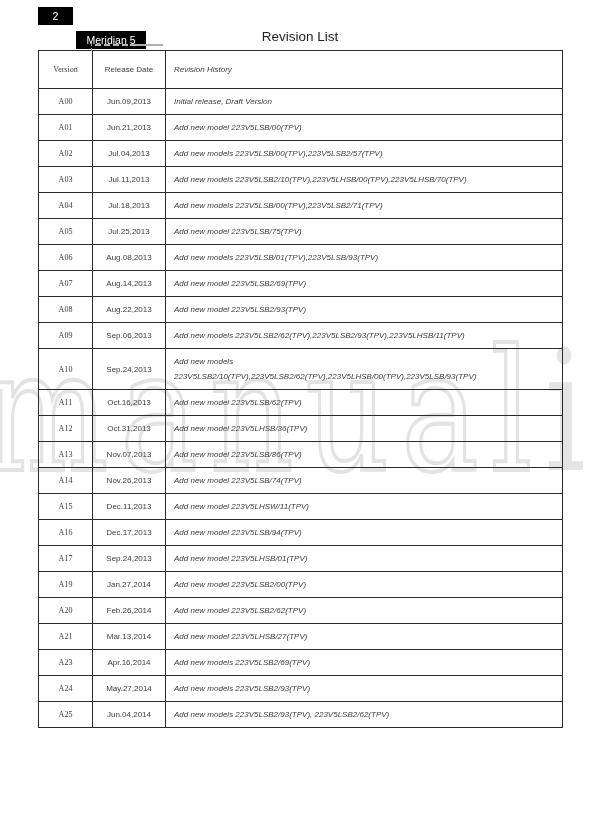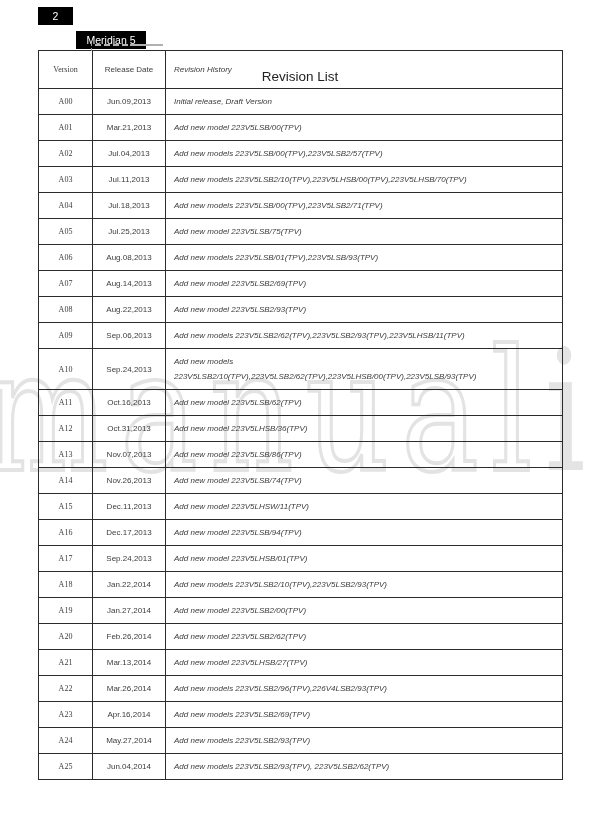--- a/index.html
+++ b/index.html
@@ -30,21 +30,20 @@
   
   .doc-title {
     position: absolute;
     top: 29px;
     left: 0;
     width: 600px;
     text-align: center;
     font-size: 13.5px;
     color: #222222;
     z-index: 2;
-    margin-top: 40px;
   }
   
   .artifact { position: absolute; z-index: 2; height: 0; }
   .artifact-tick  { left: 91px;  top: 43px; height: 8px; width: 0; border-left: 1px dashed #9a9a9a; }
   .artifact-dash  { left: 95px;  top: 44px; width: 33px; border-top: 2px dashed #b3b3b3; }
   .artifact-solid { left: 130px; top: 44px; width: 33px; border-top: 2px solid #b0b0b0; }
   
   .watermark {
     position: absolute;
     left: -15px;
@@ -127,21 +126,21 @@
       </tr>
     </thead>
     <tbody>
         <tr class="data-row">
           <td class="c-version">A00</td>
           <td class="c-date">Jun.09,2013</td>
           <td class="c-history">Initial release, Draft Version</td>
         </tr>
         <tr class="data-row">
           <td class="c-version">A01</td>
-          <td class="c-date">Mar.21,2013</td>
+          <td class="c-date">Jun.21,2013</td>
           <td class="c-history">Add new model 223V5LSB/00(TPV)</td>
         </tr>
         <tr class="data-row">
           <td class="c-version">A02</td>
           <td class="c-date">Jul.04,2013</td>
           <td class="c-history">Add new models 223V5LSB/00(TPV),223V5LSB2/57(TPV)</td>
         </tr>
         <tr class="data-row">
           <td class="c-version">A03</td>
           <td class="c-date">Jul.11,2013</td>
@@ -212,45 +211,35 @@
           <td class="c-version">A16</td>
           <td class="c-date">Dec.17,2013</td>
           <td class="c-history">Add new model 223V5LSB/94(TPV)</td>
         </tr>
         <tr class="data-row">
           <td class="c-version">A17</td>
           <td class="c-date">Sep.24,2013</td>
           <td class="c-history">Add new model 223V5LHSB/01(TPV)</td>
         </tr>
         <tr class="data-row">
-          <td class="c-version">A18</td>
-          <td class="c-date">Jan.22,2014</td>
-          <td class="c-history">Add new models 223V5LSB2/10(TPV),223V5LSB2/93(TPV)</td>
-        </tr>
-        <tr class="data-row">
           <td class="c-version">A19</td>
           <td class="c-date">Jan.27,2014</td>
           <td class="c-history">Add new model 223V5LSB2/00(TPV)</td>
         </tr>
         <tr class="data-row">
           <td class="c-version">A20</td>
           <td class="c-date">Feb.26,2014</td>
           <td class="c-history">Add new model 223V5LSB2/62(TPV)</td>
         </tr>
         <tr class="data-row">
           <td class="c-version">A21</td>
           <td class="c-date">Mar.13,2014</td>
           <td class="c-history">Add new model 223V5LHSB/27(TPV)</td>
         </tr>
         <tr class="data-row">
-          <td class="c-version">A22</td>
-          <td class="c-date">Mar.26,2014</td>
-          <td class="c-history">Add new models 223V5LSB2/96(TPV),226V4LSB2/93(TPV)</td>
-        </tr>
-        <tr class="data-row">
           <td class="c-version">A23</td>
           <td class="c-date">Apr.16,2014</td>
           <td class="c-history">Add new models 223V5LSB2/69(TPV)</td>
         </tr>
         <tr class="data-row">
           <td class="c-version">A24</td>
           <td class="c-date">May.27,2014</td>
           <td class="c-history">Add new models 223V5LSB2/93(TPV)</td>
         </tr>
         <tr class="data-row">

